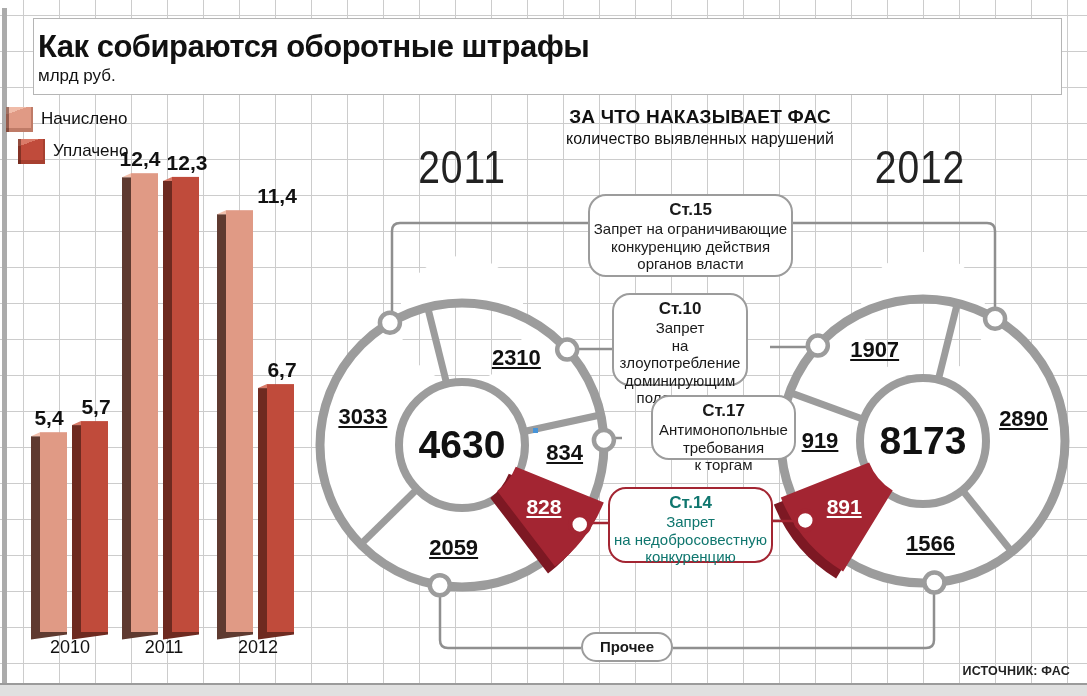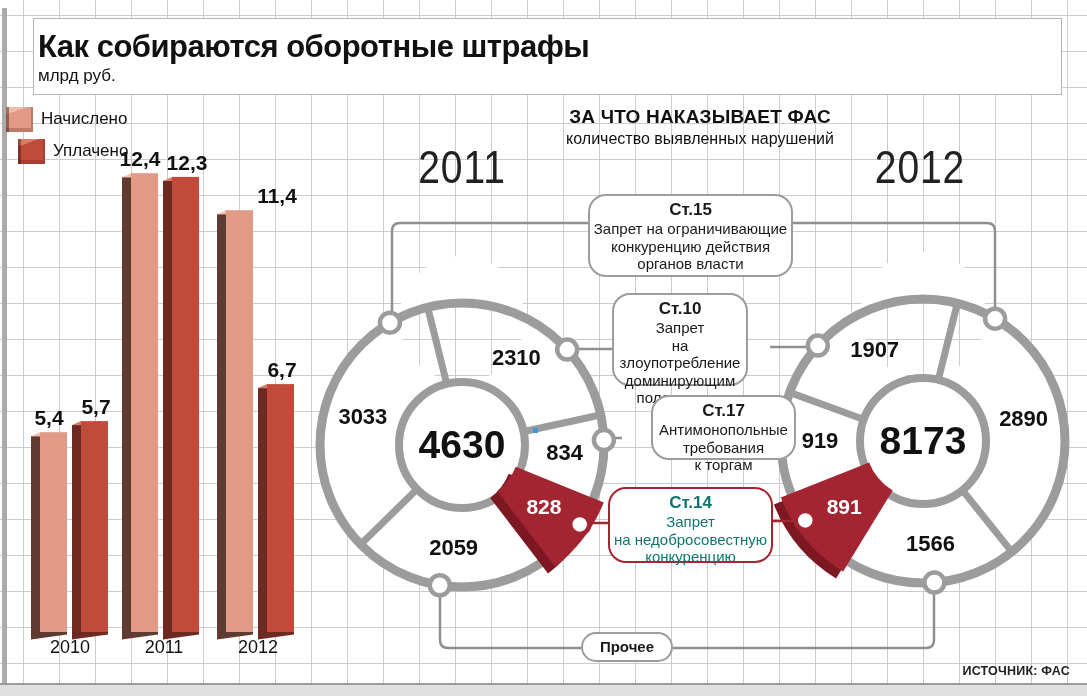--- a/index.html
+++ b/index.html
@@ -22,21 +22,21 @@
   #chart-svg{left:0;top:0;width:1087px;height:696px;}
   .legend-item{display:flex;align-items:center;height:26px;}
   .legend-swatch{width:27px;height:25px;margin-right:8px;
     box-shadow:inset 3px 0 0 rgba(60,20,10,.45), inset -2px -4px 0 rgba(90,30,15,.25);}
   .sw-accrued{background:linear-gradient(160deg,#f0bca9 0 22%,#e09a85 22% 100%);}
   .sw-paid{background:linear-gradient(160deg,#da7a68 0 22%,#c04b3b 22% 100%);}
   .legend-label{font-size:17px;}
   .pos-label{position:absolute;transform:translate(-50%,-50%);white-space:nowrap;font-weight:bold;}
   .bar-value{font-size:21px;}
   .bar-year{font-size:18px;font-weight:normal;}
-  .seg-label{font-size:22px;}
+  .seg-label{font-size:22px;text-decoration:underline;}
   .seg-label.hl{color:#fff;font-size:21px;}
   #donut-title{left:540px;top:106px;width:320px;text-align:center;font-size:19px;font-weight:bold;letter-spacing:0.2px;}
   #donut-subtitle{left:538px;top:130px;width:324px;text-align:center;font-size:16px;}
   .big-year{width:160px;text-align:center;font-size:46px;font-weight:400;color:#222;transform:scaleX(0.85);letter-spacing:1px;}
   #year-left{left:382px;top:140px;}
   #year-right{left:840px;top:140px;}
   .donut-total{width:140px;height:44px;line-height:44px;text-align:center;font-size:39px;font-weight:bold;}
   #total-left{left:392px;top:423px;}
   #total-right{left:853px;top:419px;}
   .article-box{background:#fff;border:2px solid #9c9c9c;border-radius:18px;box-sizing:border-box;

